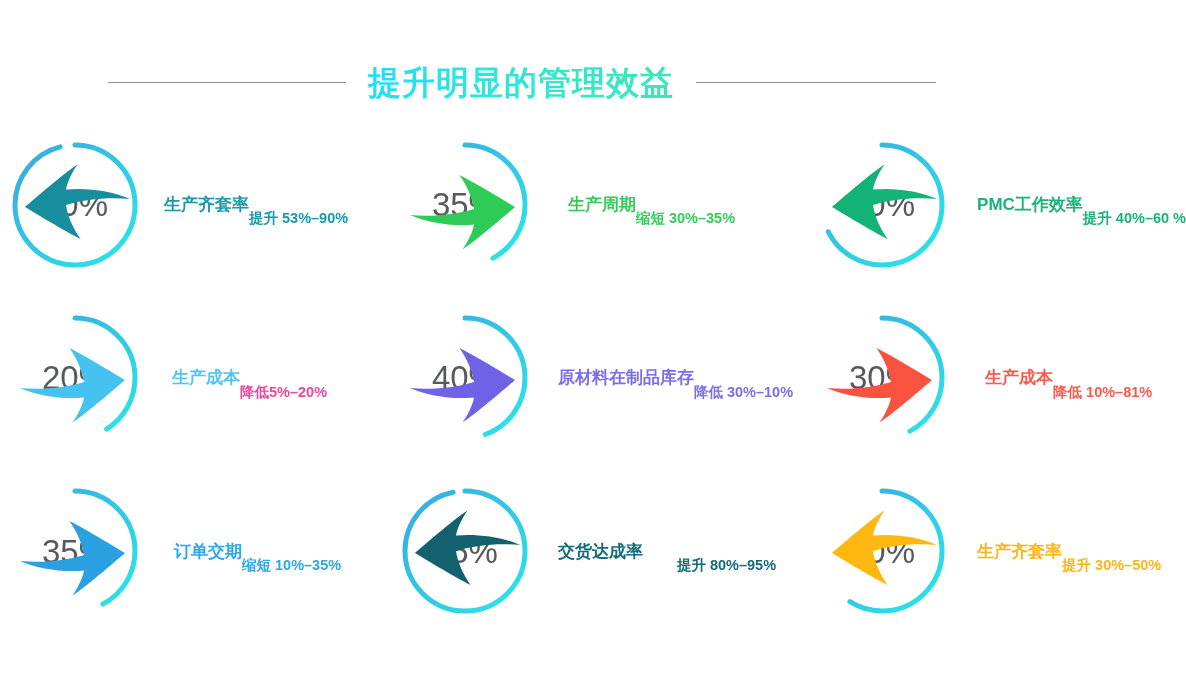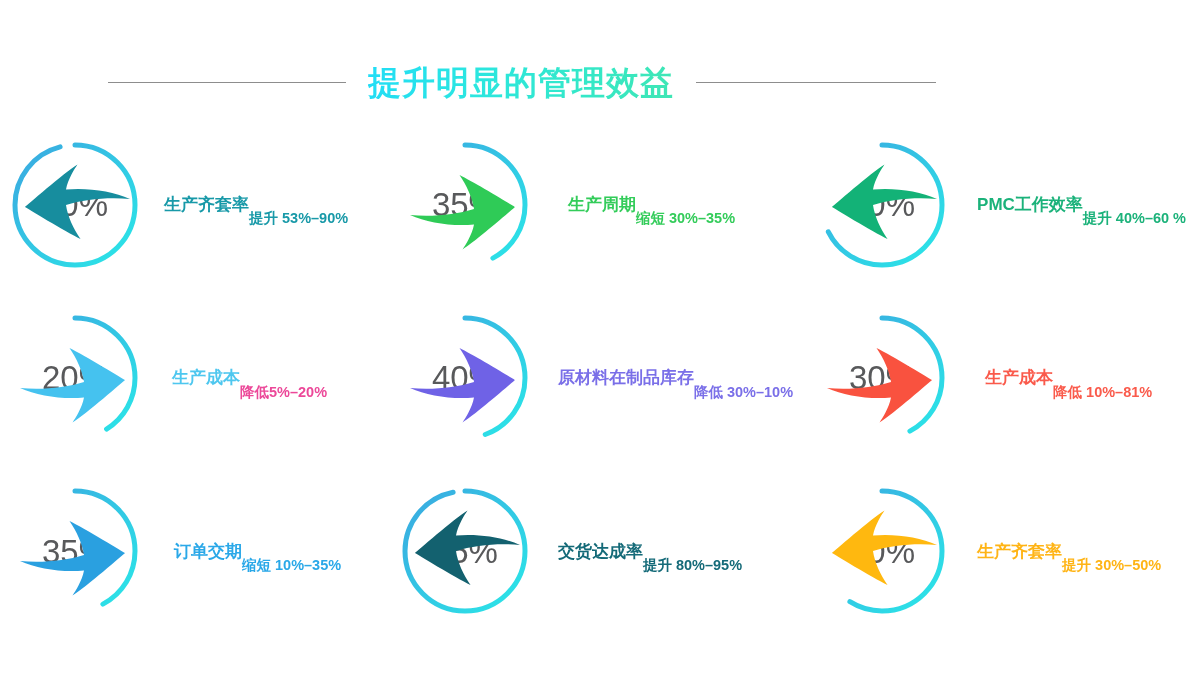--- a/index.html
+++ b/index.html
@@ -75,21 +75,21 @@
   }
 
   
   .c0 .labels { margin-left:24px; }
   .c1 .labels { margin-left:38px; }
   .c2 .labels { margin-left:30px; }
   .c3 .labels { margin-left:32px; }
   .c4 .labels { margin-left:28px; }
   .c5 .labels { margin-left:38px; }
   .c6 .labels { margin-left:34px; }
-  .c7 .labels { margin-left:28px; }
+  .c7 .labels { margin-left:28px;gap:34px; }
   .c8 .labels { margin-left:30px; }
 </style>
 </head>
 <body>
 
 <div id="page">
 
   <div class="header">
     <div class="rule left"></div>
     <div class="page-title">提升明显的管理效益</div>

